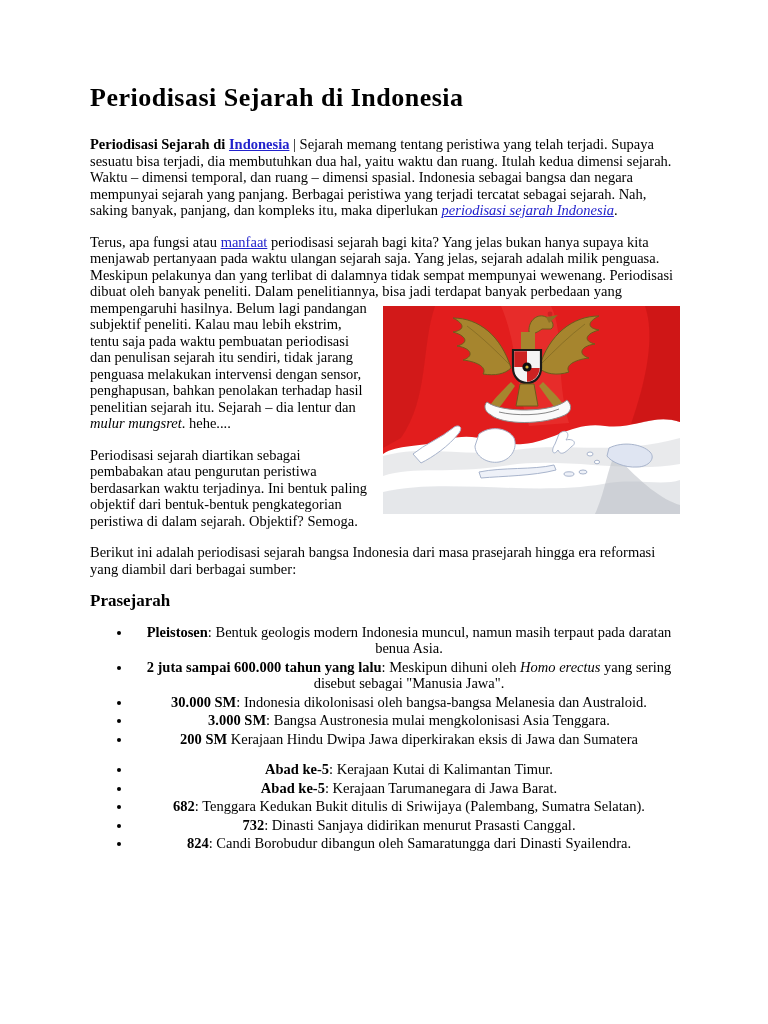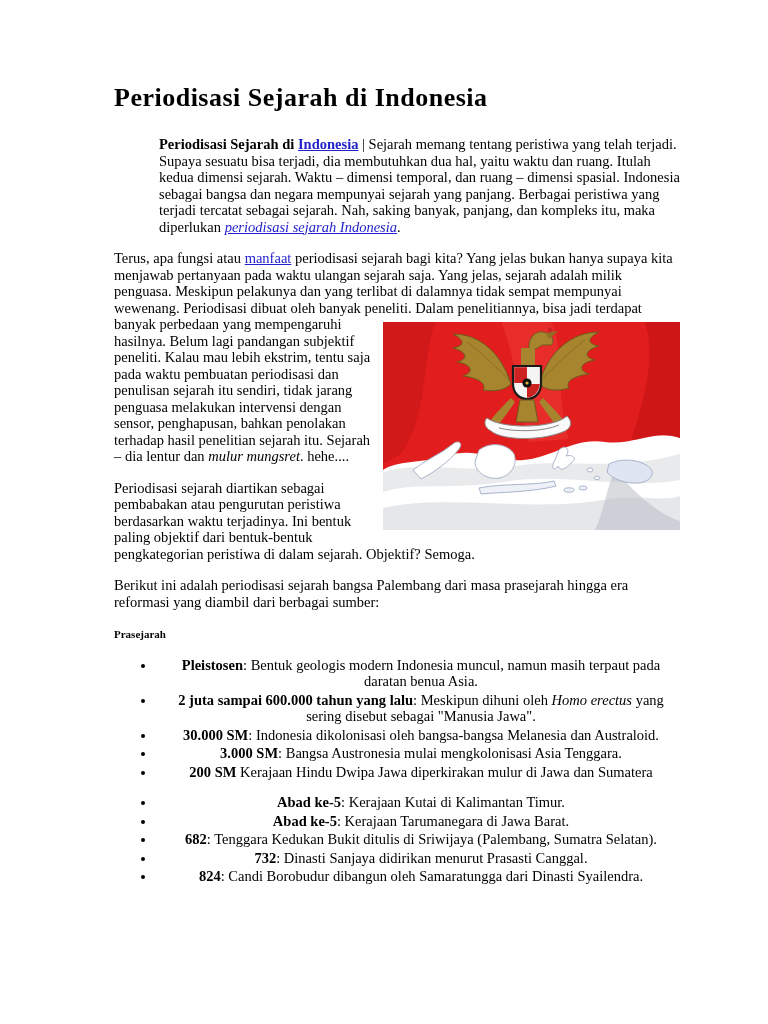--- a/index.html
+++ b/index.html
@@ -13,33 +13,33 @@
   html,body{background:var(--page-bg);}
   body{
     width:768px;height:1024px;overflow:hidden;
     font-family:"Liberation Serif","DejaVu Serif",serif;
     color:var(--text-black);
   }
   .page{
     position:relative;width:768px;height:1024px;background:var(--page-bg);
   }
   .content{
-    padding:84px 88px 0 114px;
+    padding:84px 88px 0 90px;
     font-size:14.5px;line-height:16.5px;
   }
   h1.doc-title{
     font-size:26px;line-height:28px;font-weight:bold;
     margin:0 0 24px 0;letter-spacing:0.5px;
   }
   p.doc-para{margin:15px 0 0 0;}
-  p.doc-para:first-of-type{margin-top:0;margin-left:45px;}
+  p.doc-para:first-of-type{margin-top:0;}
   a.lnk{color:var(--link-blue);text-decoration:underline;cursor:pointer;}
   a.lnk.bold{font-weight:bold;}
   a.lnk.italic{font-style:italic;}
-  h2.doc-heading{font-size:11px;line-height:16.5px;font-weight:bold;margin:16px 0 0 0;}
+  h2.doc-heading{font-size:17px;line-height:16.5px;font-weight:bold;margin:16px 0 0 0;}
   ul.doc-list{margin:14px 0 0 0;padding-left:42px;list-style:disc outside;text-align:center;}
   ul.doc-list li{margin:0 0 2px 0;padding-left:6px;}
   .flag-float{
     float:right;width:297px;height:208px;
     margin:6px 0 4px 10px;
   }
   .flag-float svg{display:block;width:297px;height:208px;}
   .fr{fill:var(--flag-red,#e21d1d);}
   .gg{fill:var(--garuda-gold,#a6852e);}
 </style>
@@ -97,30 +97,30 @@
           <path class="gg" d="M128,76 C120,84 112,92 108,98 L116,102 C122,94 128,86 132,80 Z"></path>
           <path class="gg" d="M160,76 C168,84 176,92 180,98 L172,102 C166,94 160,86 156,80 Z"></path>
           <path d="M104,96 C118,107 170,107 184,94 C190,100 188,106 182,109 C160,119 120,119 108,109 C102,106 100,100 104,96 Z" fill="#fafafa" stroke="#8a8a8a" stroke-width="1"></path>
           <path d="M116,106 C132,110 160,110 176,103" stroke="#555555" stroke-width="1" fill="none" opacity="0.7"></path>
         </g>
       </svg>
         </span><span>banyak perbedaan yang mempengaruhi hasilnya. Belum lagi pandangan subjektif peneliti. Kalau mau lebih ekstrim, tentu saja pada waktu pembuatan periodisasi dan penulisan sejarah itu sendiri, tidak jarang penguasa melakukan intervensi dengan sensor, penghapusan, bahkan penolakan terhadap hasil penelitian sejarah itu. Sejarah – dia lentur dan </span><i>mulur mungsret</i><span>. hehe....</span></p>
 
     <p class="doc-para">Periodisasi sejarah diartikan sebagai pembabakan atau pengurutan peristiwa berdasarkan waktu terjadinya. Ini bentuk paling objektif dari bentuk-bentuk pengkategorian peristiwa di dalam sejarah. Objektif? Semoga.</p>
 
-    <p class="doc-para">Berikut ini adalah periodisasi sejarah bangsa Palembang dari masa prasejarah hingga era reformasi yang diambil dari berbagai sumber:</p>
+    <p class="doc-para">Berikut ini adalah periodisasi sejarah bangsa Indonesia dari masa prasejarah hingga era reformasi yang diambil dari berbagai sumber:</p>
 
     <h2 class="doc-heading">Prasejarah</h2>
 
     <ul class="doc-list">
       <li><b>Pleistosen</b><span>: Bentuk geologis modern Indonesia muncul, namun masih terpaut pada daratan benua Asia.</span></li>
       <li><b>2 juta sampai 600.000 tahun yang lalu</b><span>: Meskipun dihuni oleh </span><i>Homo erectus</i><span> yang sering disebut sebagai "Manusia Jawa".</span></li>
       <li><b>30.000 SM</b><span>: Indonesia dikolonisasi oleh bangsa-bangsa Melanesia dan Australoid.</span></li>
       <li><b>3.000 SM</b><span>: Bangsa Austronesia mulai mengkolonisasi Asia Tenggara.</span></li>
-      <li><b>200 SM</b><span> Kerajaan Hindu Dwipa Jawa diperkirakan mulur di Jawa dan Sumatera</span></li>
+      <li><b>200 SM</b><span> Kerajaan Hindu Dwipa Jawa diperkirakan eksis di Jawa dan Sumatera</span></li>
     </ul>
 
 
     <ul class="doc-list">
       <li><b>Abad ke-5</b><span>: Kerajaan Kutai di Kalimantan Timur.</span></li>
       <li><b>Abad ke-5</b><span>: Kerajaan Tarumanegara di Jawa Barat.</span></li>
       <li><b>682</b><span>: Tenggara Kedukan Bukit ditulis di Sriwijaya (Palembang, Sumatra Selatan).</span></li>
       <li><b>732</b><span>: Dinasti Sanjaya didirikan menurut Prasasti Canggal.</span></li>
       <li><b>824</b><span>: Candi Borobudur dibangun oleh Samaratungga dari Dinasti Syailendra.</span></li>
     </ul>

